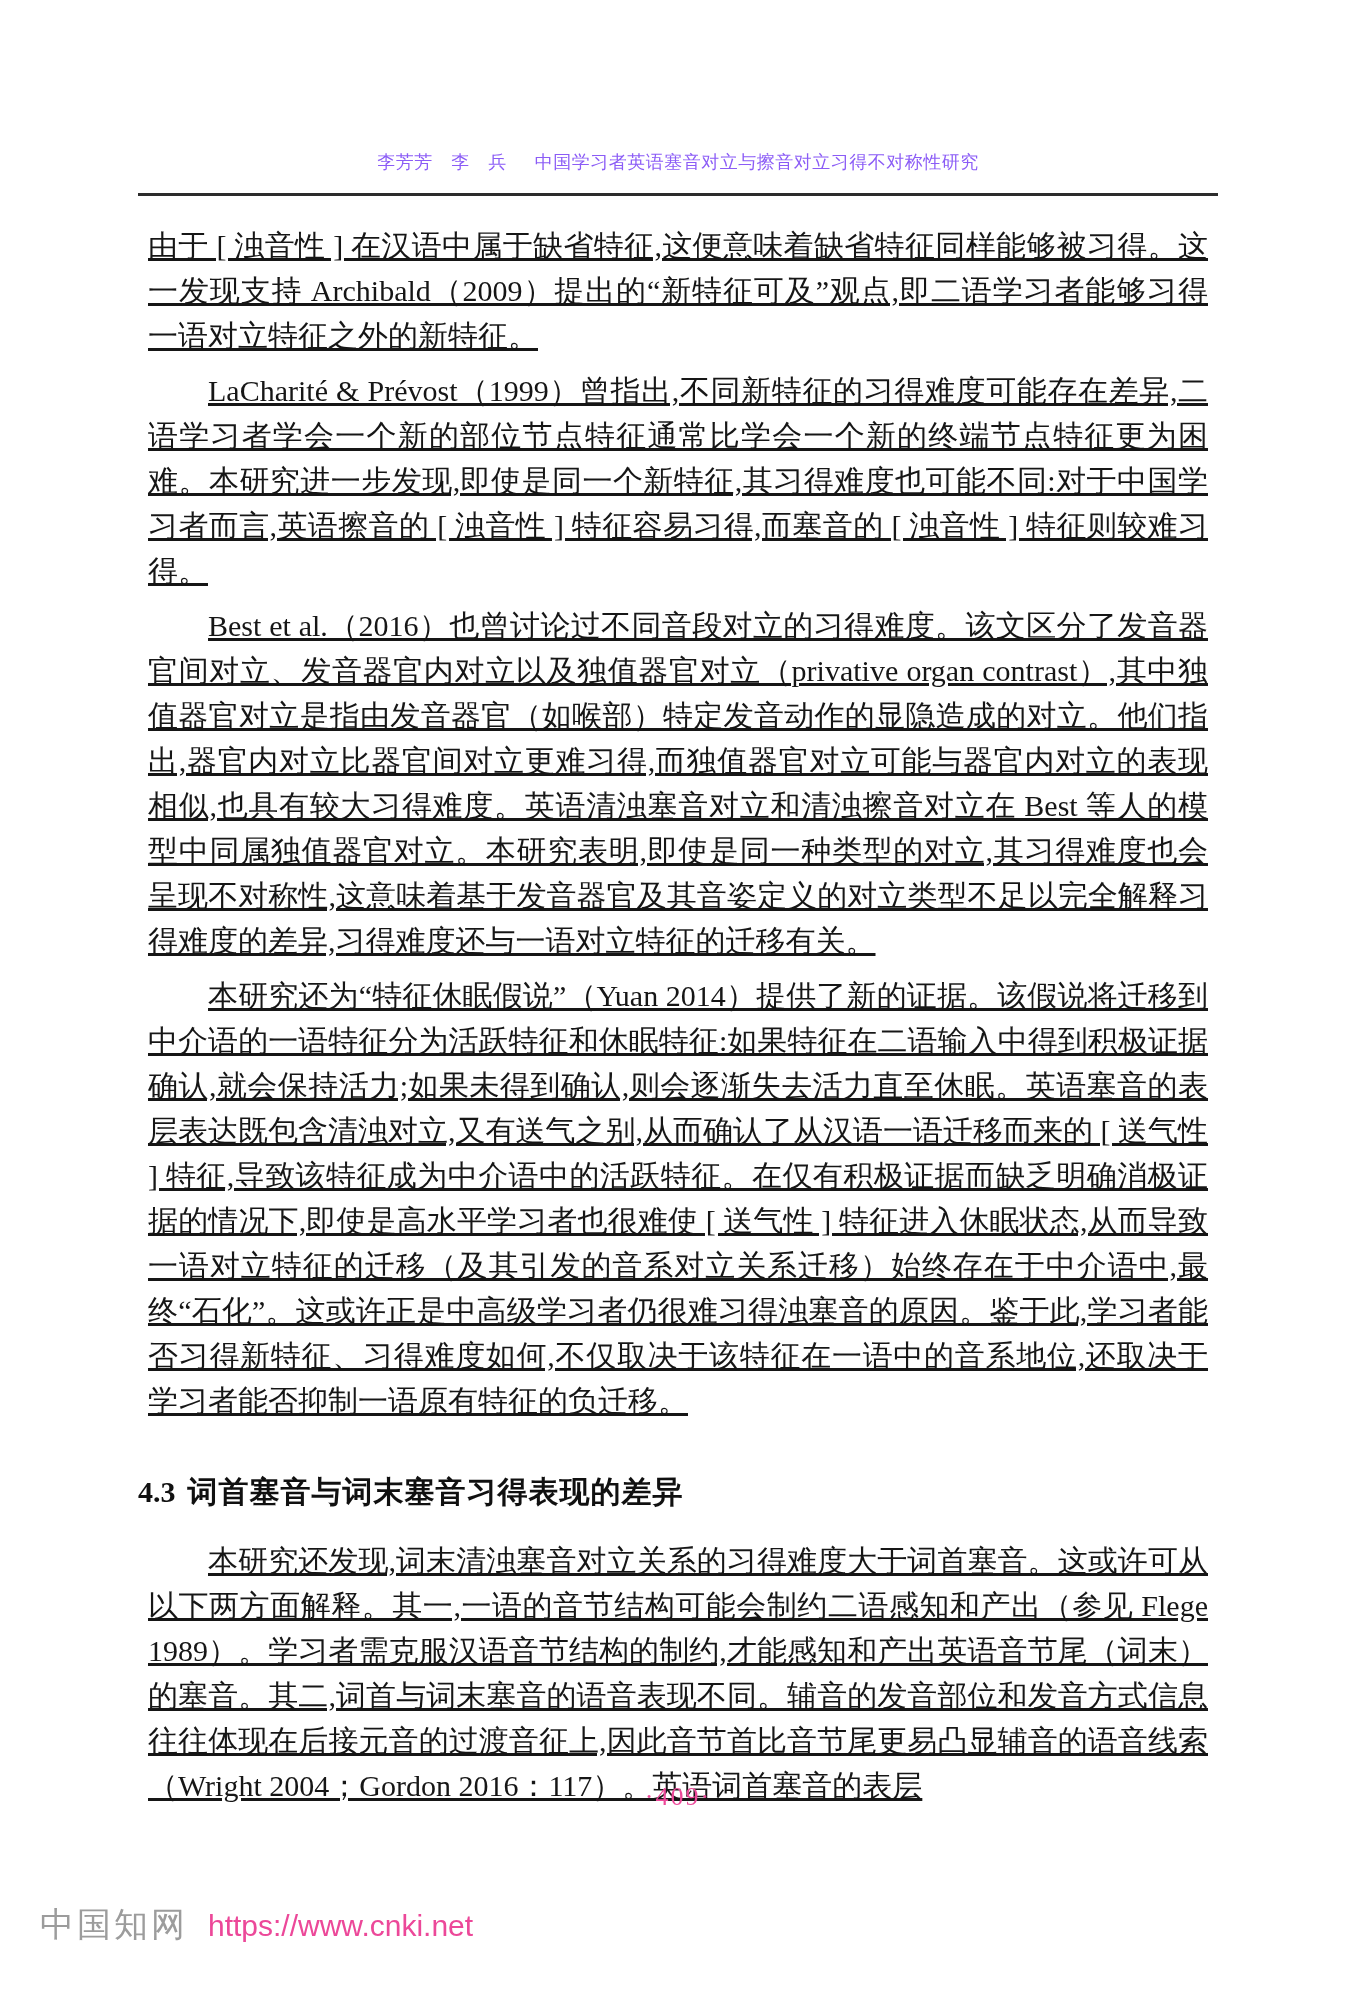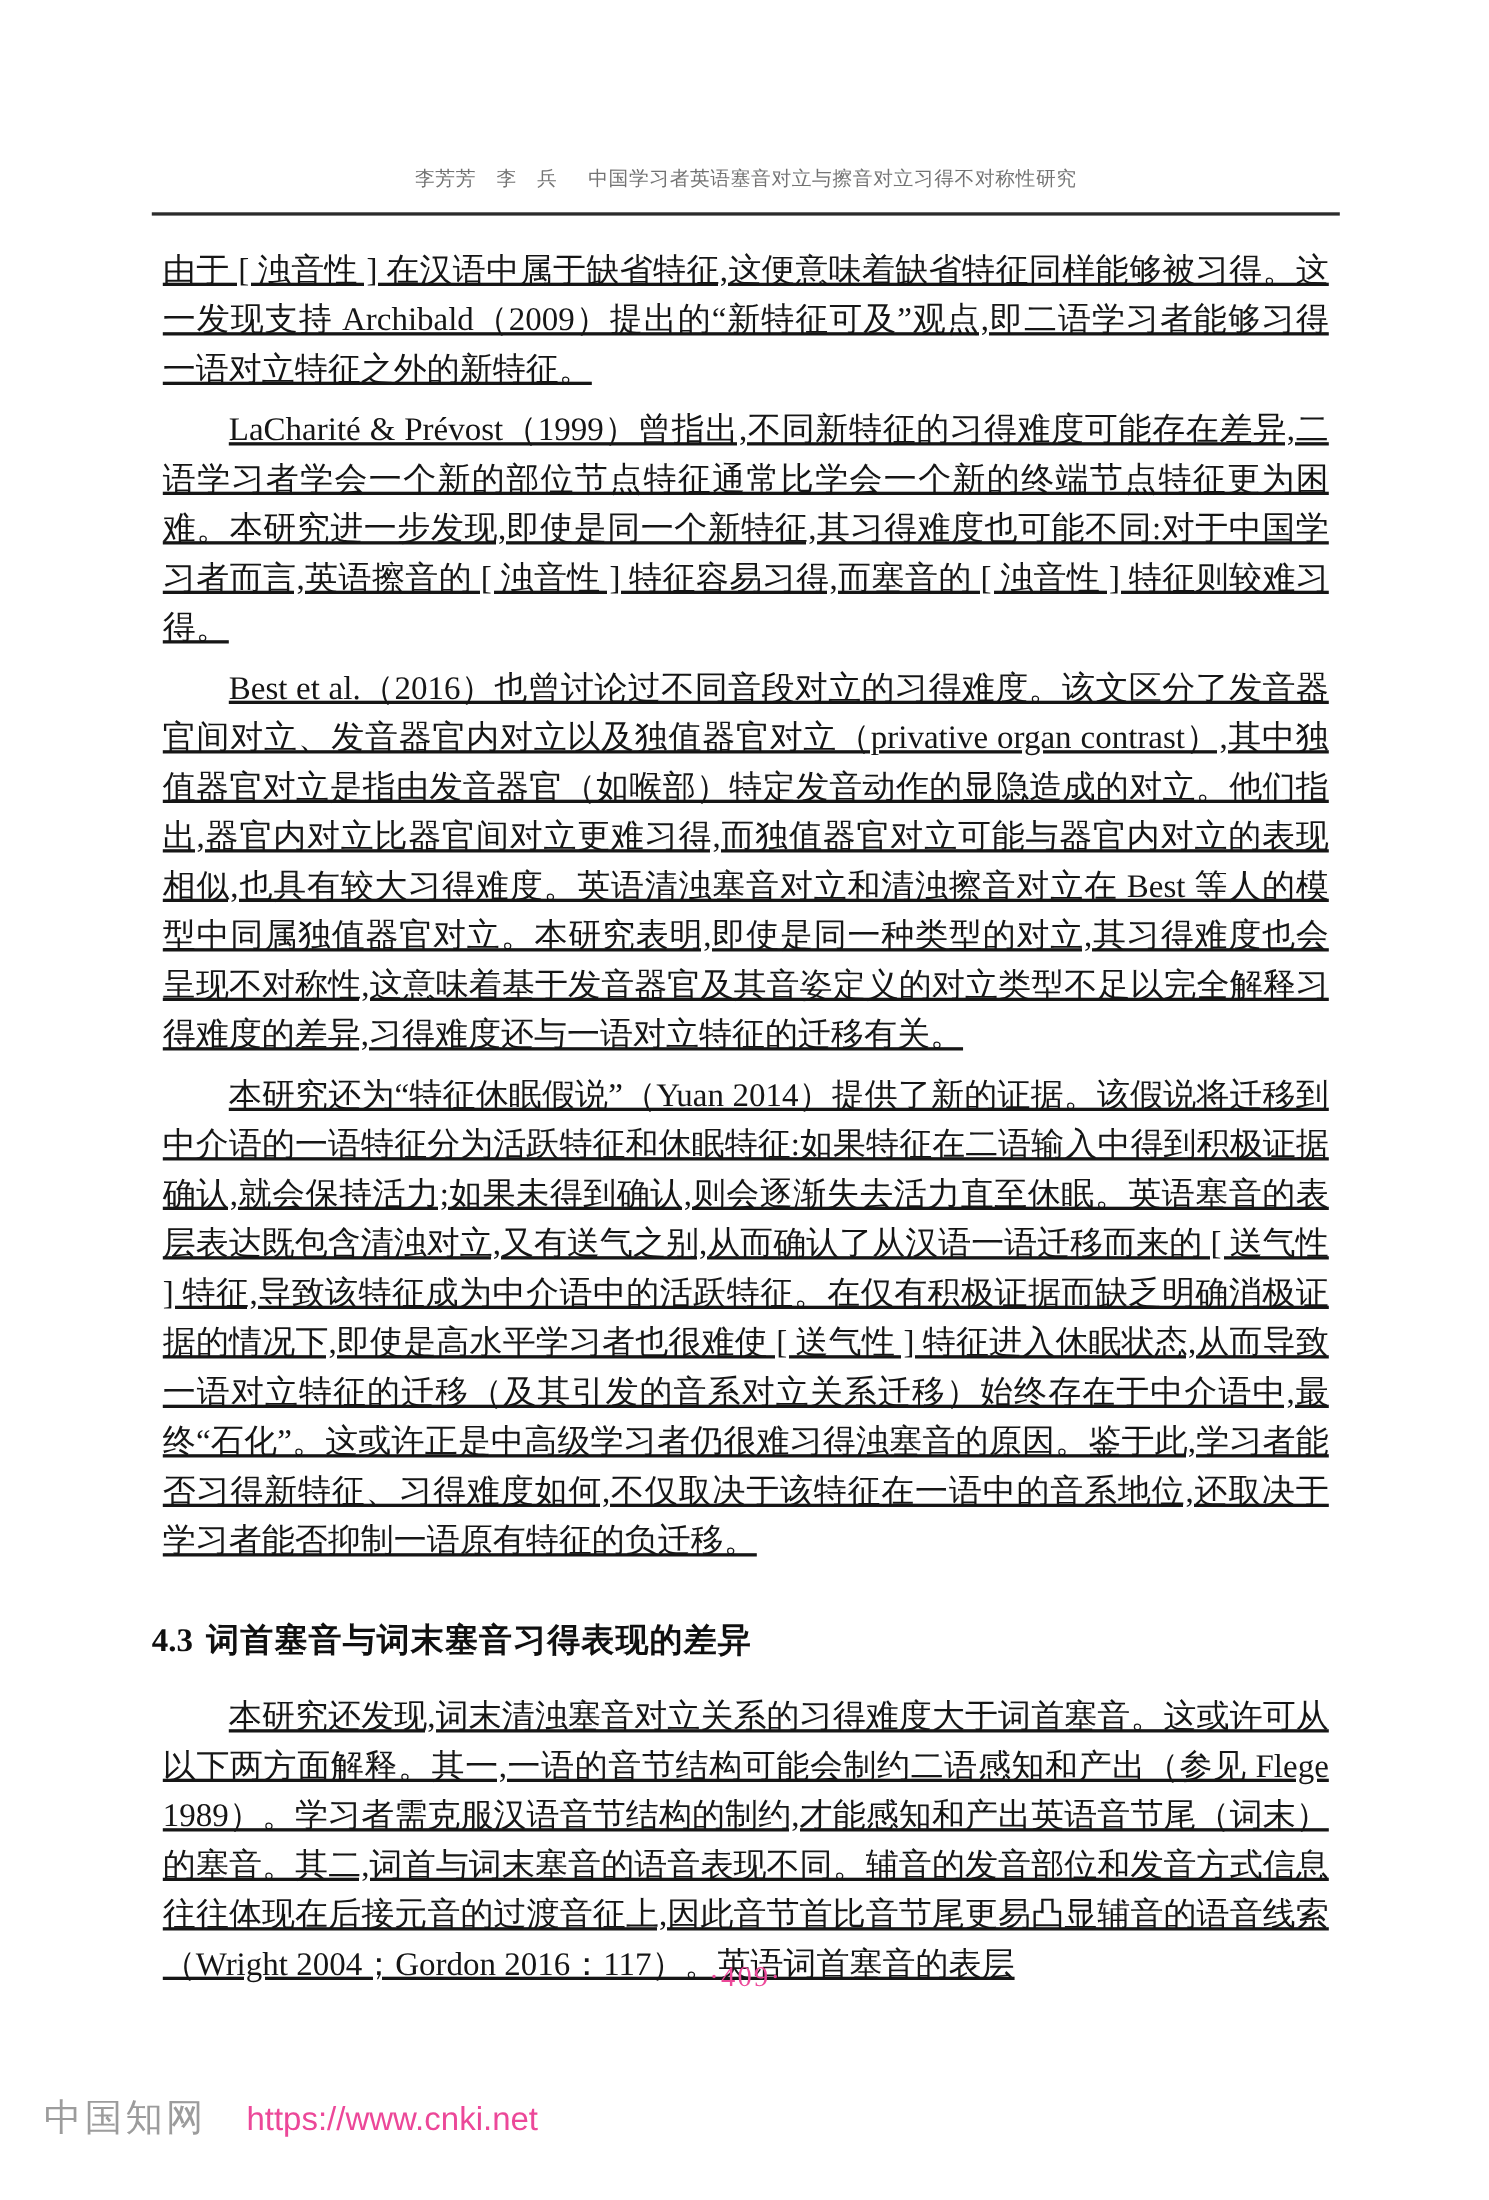--- a/index.html
+++ b/index.html
@@ -9,21 +9,21 @@
     position: relative;
     font-family: "Liberation Serif", "DejaVu Serif", serif;
     color: #161616;
     overflow: hidden;
   }
   .page { position: absolute; inset: 0; }
 
   .running-head {
     position: absolute; top: 150px; left: 138px; width: 1080px;
     text-align: center;
-    font-size: 18px; color: #737373;
+    font-size: 18px; color: #8b5cf6;
     letter-spacing: 0.5px;
     white-space: nowrap;
   }
   .rh-gap { display: inline-block; width: 28px; }
 
   .head-rule {
     position: absolute; top: 193px; left: 138px; width: 1080px;
     border-top: 3px solid #2c2c2c;
   }
 
@@ -55,21 +55,21 @@
 
   .page-number {
     position: absolute; top: 1782px; left: 138px; width: 1080px;
     text-align: center;
     font-size: 26px; color: #ec4899;
     letter-spacing: 2px;
   }
 
   .footer {
     position: absolute; top: 1902px; left: 40px;
-    display: flex; align-items: baseline; gap: 36px;
+    display: flex; align-items: baseline; gap: 20px;
   }
   .footer .brand {
     font-size: 34px; letter-spacing: 3px;
     color: #9c9c9c;
     font-family: "Liberation Serif", "DejaVu Serif", serif;
   }
   .footer .url {
     font-size: 30px;
     font-family: "Liberation Sans", "DejaVu Sans", sans-serif;
     color: #ec4899;

